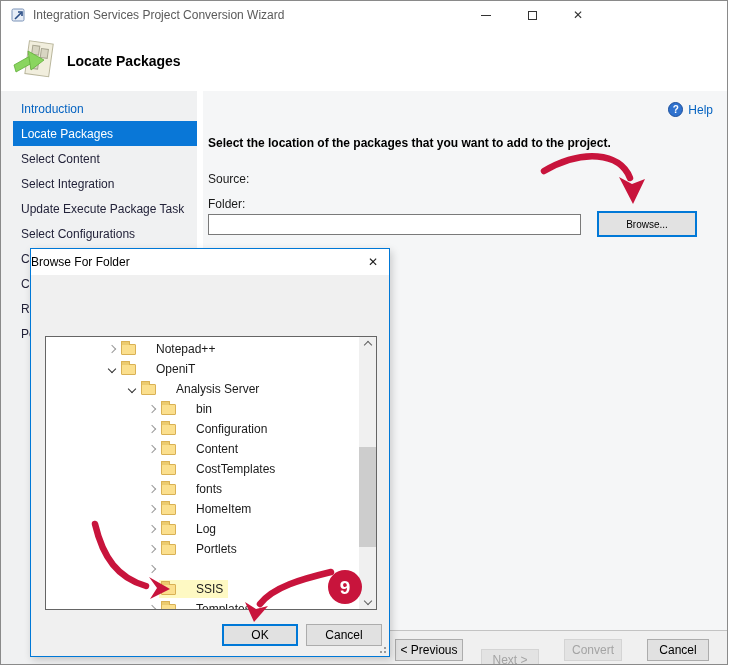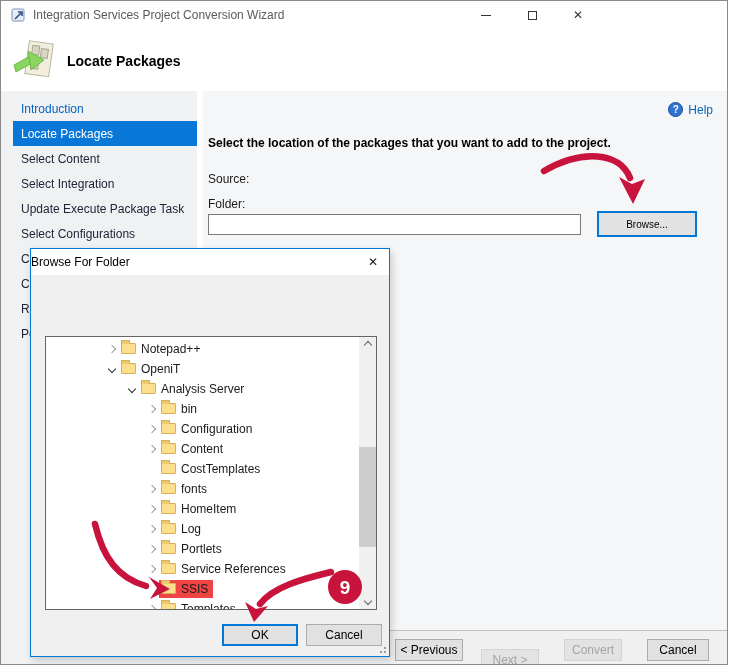--- a/index.html
+++ b/index.html
@@ -56,22 +56,22 @@
   .dlg-titlebar { position:absolute; left:0; top:0; width:100%; height:26px; background:#fff; display:flex; align-items:center; }
   .dlg-title { color:#000; }
   .dlg-close { position:absolute; right:0; top:0; width:32px; height:26px; display:flex; align-items:center; justify-content:center; font-size:12px; color:#1a1a1a; }
   .tree { position:absolute; left:14px; top:87px; width:332px; height:274px; background:#fff; border:1px solid #656565; overflow:hidden; }
   .tree-rows { padding-top:2px; }
   .tree-row { height:20px; display:flex; align-items:center; white-space:nowrap; }
   .lv0 { padding-left:58px; } .lv1 { padding-left:78px; } .lv2 { padding-left:98px; }
   .expander { width:15px; display:flex; align-items:center; justify-content:center; flex:0 0 15px; }
   .chev { width:6px; height:6px; border-right:1.4px solid #9a9a9a; border-bottom:1.4px solid #9a9a9a; transform:rotate(-45deg); }
   .chev.down { border-color:#2f2f2f; transform:rotate(45deg); }
-  .tree-group { display:flex; gap:5px; padding:2px 5px 2px 2px; }
-  .tree-row.selected .tree-group { background:#ef4444; }
+  .tree-group { display:flex; align-items:center; gap:20px; padding:2px 5px 2px 2px; }
+  .tree-row.selected .tree-group { background:#fef9c3; }
   .folder { width:15px; height:11px; background:#fbdf8d; border:1px solid #d9b155; border-radius:1px; position:relative; margin-top:1px; flex:0 0 15px; }
   .folder::before { content:""; position:absolute; top:-4px; left:-1px; width:7px; height:3px; background:#eccb6e; border:1px solid #d9b155; border-bottom:none; border-radius:1px 1px 0 0; }
   .vscroll { position:absolute; right:0; top:0; width:17px; height:272px; background:#f0f0f0; }
   .scroll-arrow { position:absolute; left:0; width:17px; height:16px; display:flex; align-items:center; justify-content:center; }
   .scroll-arrow .chev { border-color:#606060; }
   .chev.up { transform:rotate(-135deg); }
   .scroll-thumb { position:absolute; left:0; top:110px; width:17px; height:100px; background:#cdcdcd; }
   .dlg-ok { position:absolute; left:191px; top:375px; width:76px; height:22px; background:#e1e1e1; border:2px solid #0078d7; font-family:Liberation Sans, sans-serif; font-size:12px; }
   .dlg-cancel { position:absolute; left:275px; top:375px; width:76px; height:22px; background:#e1e1e1; border:1px solid #acacac; font-family:inherit; font-size:12px; }
   .grip { position:absolute; right:3px; bottom:3px; width:8px; height:8px; }
@@ -257,24 +257,20 @@
             </span>
             <span class="tree-group">
               <span class="folder"></span>
               <span>Portlets</span>
             </span>
           </div>
         <div class="tree-row lv2">
             <span class="expander">
               <span class="chev"></span>
             </span>
-            <span class="tree-group">
-              <span class="folder"></span>
-              <span>Service References</span>
-            </span>
           </div>
         <div class="tree-row lv2 selected">
             <span class="expander"></span>
             <span class="tree-group">
               <span class="folder"></span>
               <span>SSIS</span>
             </span>
           </div>
         <div class="tree-row lv2">
             <span class="expander">

